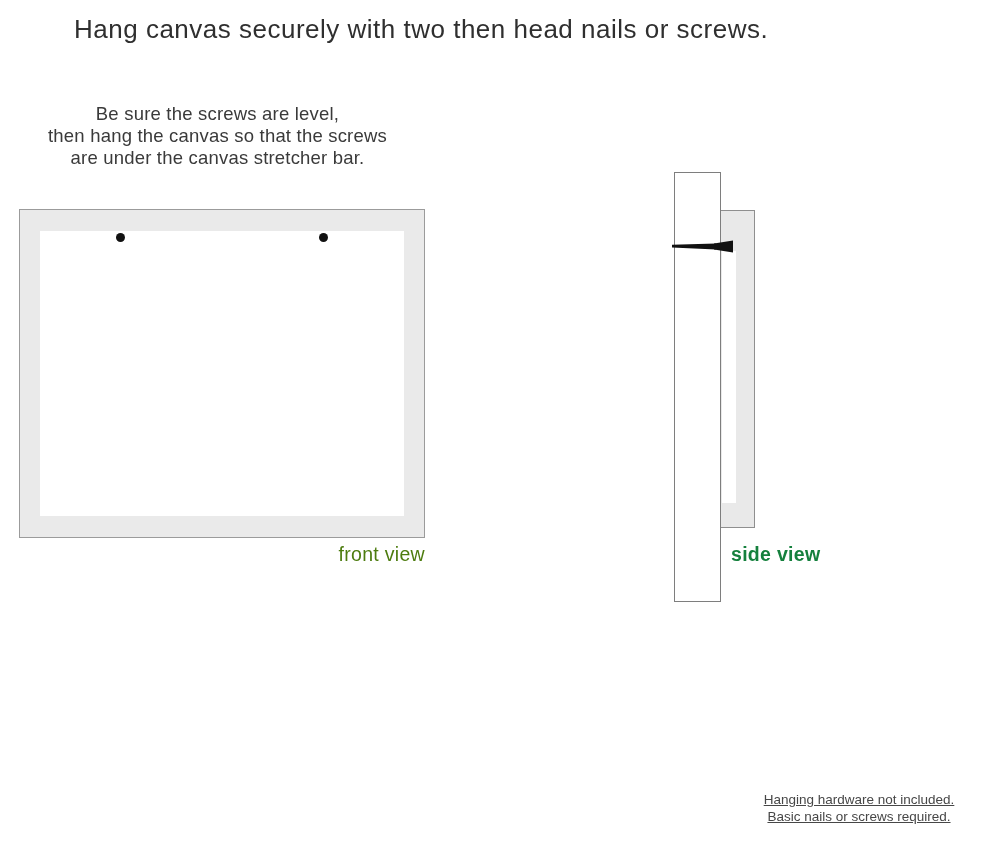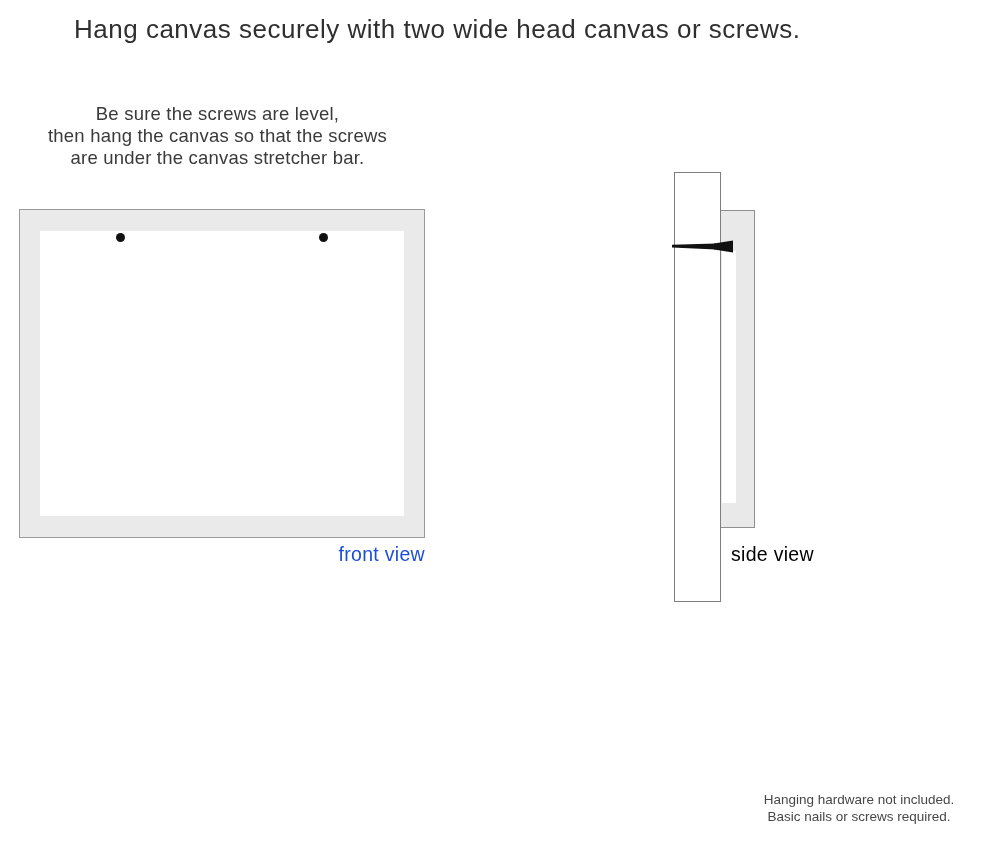--- a/index.html
+++ b/index.html
@@ -70,21 +70,21 @@
   .screw-right { left: 299px; }
   .front-label {
     position: absolute;
     left: 19px;
     top: 543px;
     width: 406px;
     text-align: right;
     font-size: 19.5px;
     font-weight: 300;
     letter-spacing: 0.3px;
-    color: #1d4ed8;
+    color: #4d7c0f;
   }
 
   
   .side-gray {
     position: absolute;
     left: 720px;
     top: 210px;
     width: 35px;
     height: 318px;
     box-sizing: border-box;
@@ -114,45 +114,46 @@
     left: 670px;
     top: 238px;
     width: 68px;
     height: 18px;
   }
   .side-label {
     position: absolute;
     left: 731px;
     top: 543px;
     font-size: 19.5px;
-    font-weight: 400;
+    font-weight: 700;
     letter-spacing: 0.3px;
-    color: #000000;
+    color: #15803d;
     white-space: nowrap;
   }
 
   
   .footer-note {
     position: absolute;
     left: 740px;
     top: 791px;
     width: 238px;
     text-align: center;
     font-size: 13.5px;
     line-height: 17px;
     color: #474747;
     white-space: pre-line;
+    text-decoration: underline;
   }
 </style>
 </head>
 <body>
 
 <div id="stage">
 
-  <div class="title">Hang canvas securely with two wide head canvas or screws.</div>
+  <div class="title">Hang canvas securely with two then head nails or screws.</div>
 
   <div class="instr instr-left">Be sure the screws are level,
 then hang the canvas so that the screws
 are under the canvas stretcher bar.</div>
 
 
   <div class="front-outer">
     <div class="front-inner"></div>
     <div class="screw-dot screw-left"></div>
     <div class="screw-dot screw-right"></div>

